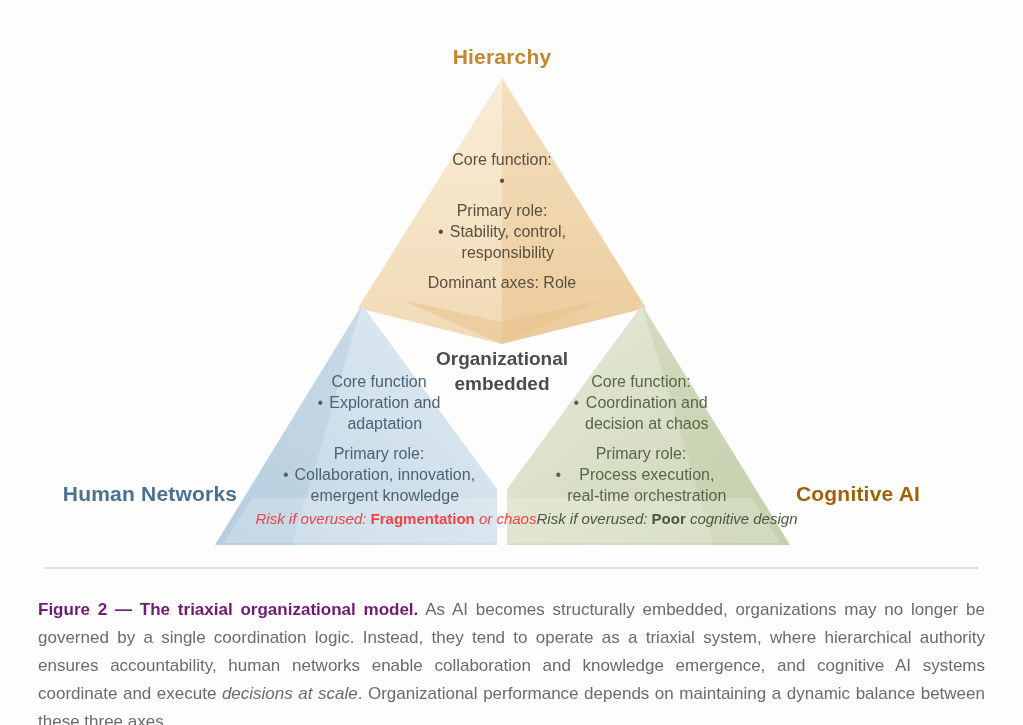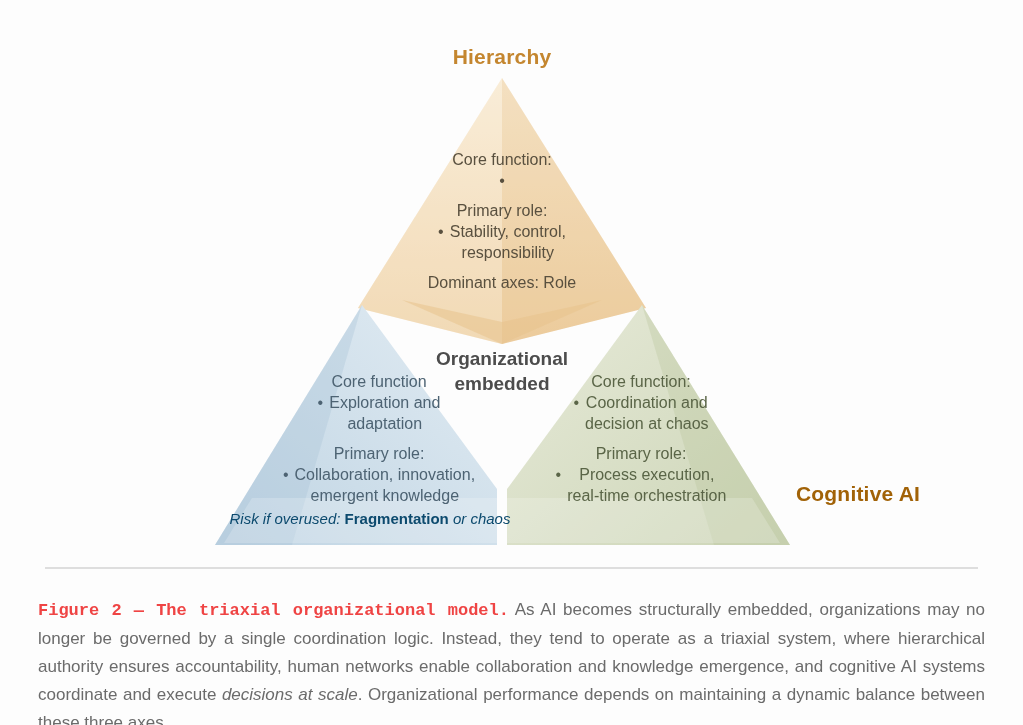--- a/index.html
+++ b/index.html
@@ -23,29 +23,29 @@
   .sec-left  { color:#4d6373; left:379px; top:371px; width:300px;justify-content:center; }
   .sec-right { color:#5a6547; left:641px; top:371px; width:300px; }
   .sec-gap { height:9px; }
   .bullet-row { display:flex; gap:6px; justify-content:center; }
   .btext { white-space:pre-line; text-align:center; }
 
   .center-label { color:#4c4c4c; font-weight:bold; font-size:19px; line-height:25px;
                   left:502px; top:346px; white-space:pre-line; text-align:center; }
 
   .risk { font-size:15px; font-style:italic; top:510px; white-space:nowrap; }
-  .risk-left  { color:#0c4a6e; left:370px; }
+  .risk-left  { color:#ef4444; left:396px; }
   .risk-right { color:#4c5640; left:667px; }
   .risk b { font-style:normal; font-weight:600; }
 
   .divider { left:45px; top:567px; width:933px; height:2px; background:#dedede; }
 
   .caption { left:38px; top:596px; width:947px; font-size:17px; line-height:28px;
              color:#6b6b6b; text-align:justify; }
-  .caption .lead { font-weight:bold; color:#ef4444;font-family:Liberation Mono, monospace; }
+  .caption .lead { font-weight:bold; color:#701a75; }
   .caption .ital { font-style:italic; }
 </style>
 </head>
 <body>
 
 <div class="page">
 
   <svg class="tri" width="1023" height="570" viewBox="0 0 1023 570">
     <defs>
       <linearGradient id="gradO" x1="0" y1="0" x2="0" y2="1">
@@ -126,21 +126,25 @@
       <span>•</span>
       <span class="btext">Process execution,
 real-time orchestration</span>
     </div>
   </div>
 
   <div class="abs centerx risk risk-left">
     <span>Risk if overused: </span><b>Fragmentation</b><span> or chaos</span>
   </div>
 
+  <div class="abs centerx risk risk-right">
+    <span>Risk if overused: </span><b>Poor</b><span> cognitive design</span>
+  </div>
 
+  <div class="abs centerx axis-title title-human">Human Networks</div>
   <div class="abs centerx axis-title title-ai">Cognitive AI</div>
 
   <div class="abs divider"></div>
 
   <p class="abs caption">
     <span class="lead">Figure 2 — The triaxial organizational model.</span><span> As AI becomes structurally embedded, organizations may no longer be governed by a single coordination logic. Instead, they tend to operate as a triaxial system, where hierarchical authority ensures accountability, human networks enable collaboration and knowledge emergence, and cognitive AI systems coordinate and execute </span><span class="ital">decisions at scale</span><span>. Organizational performance depends on maintaining a dynamic balance between these three axes.</span>
   </p>
 
 </div>
 

